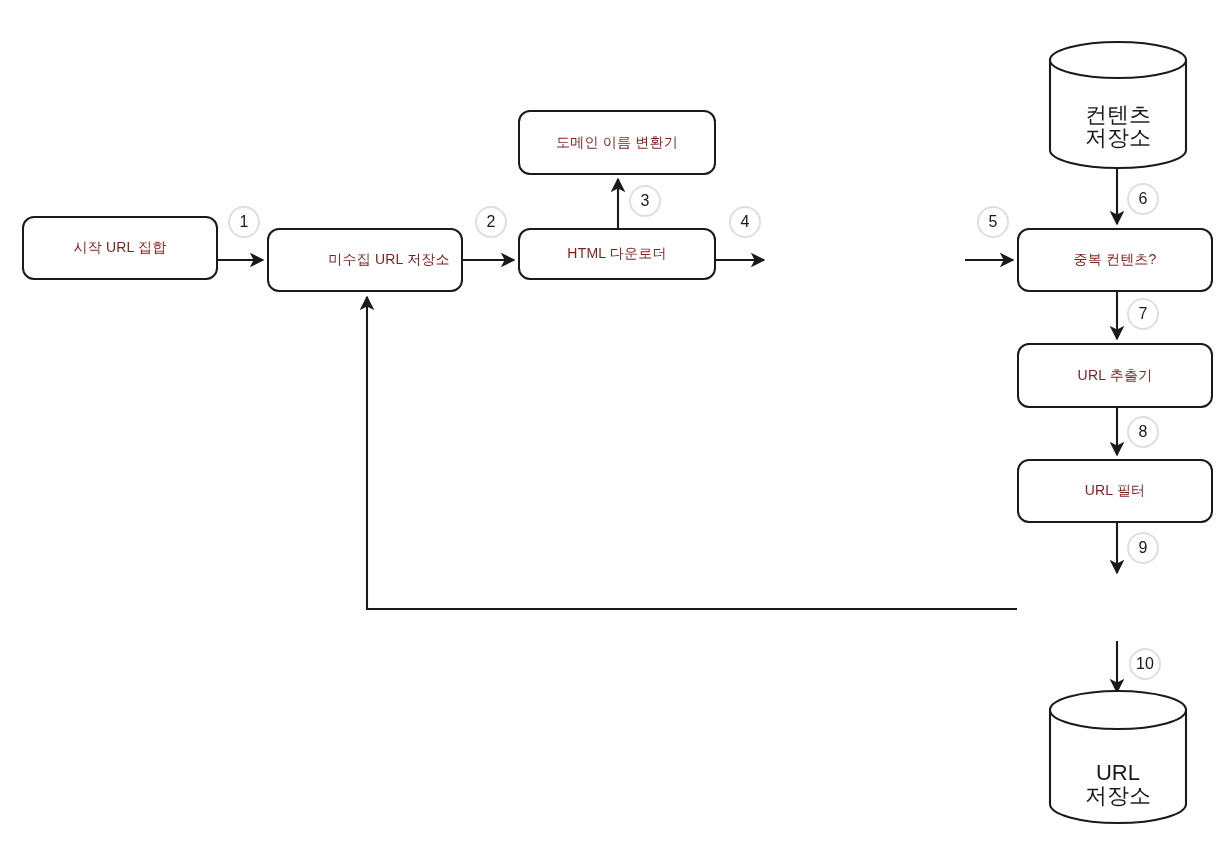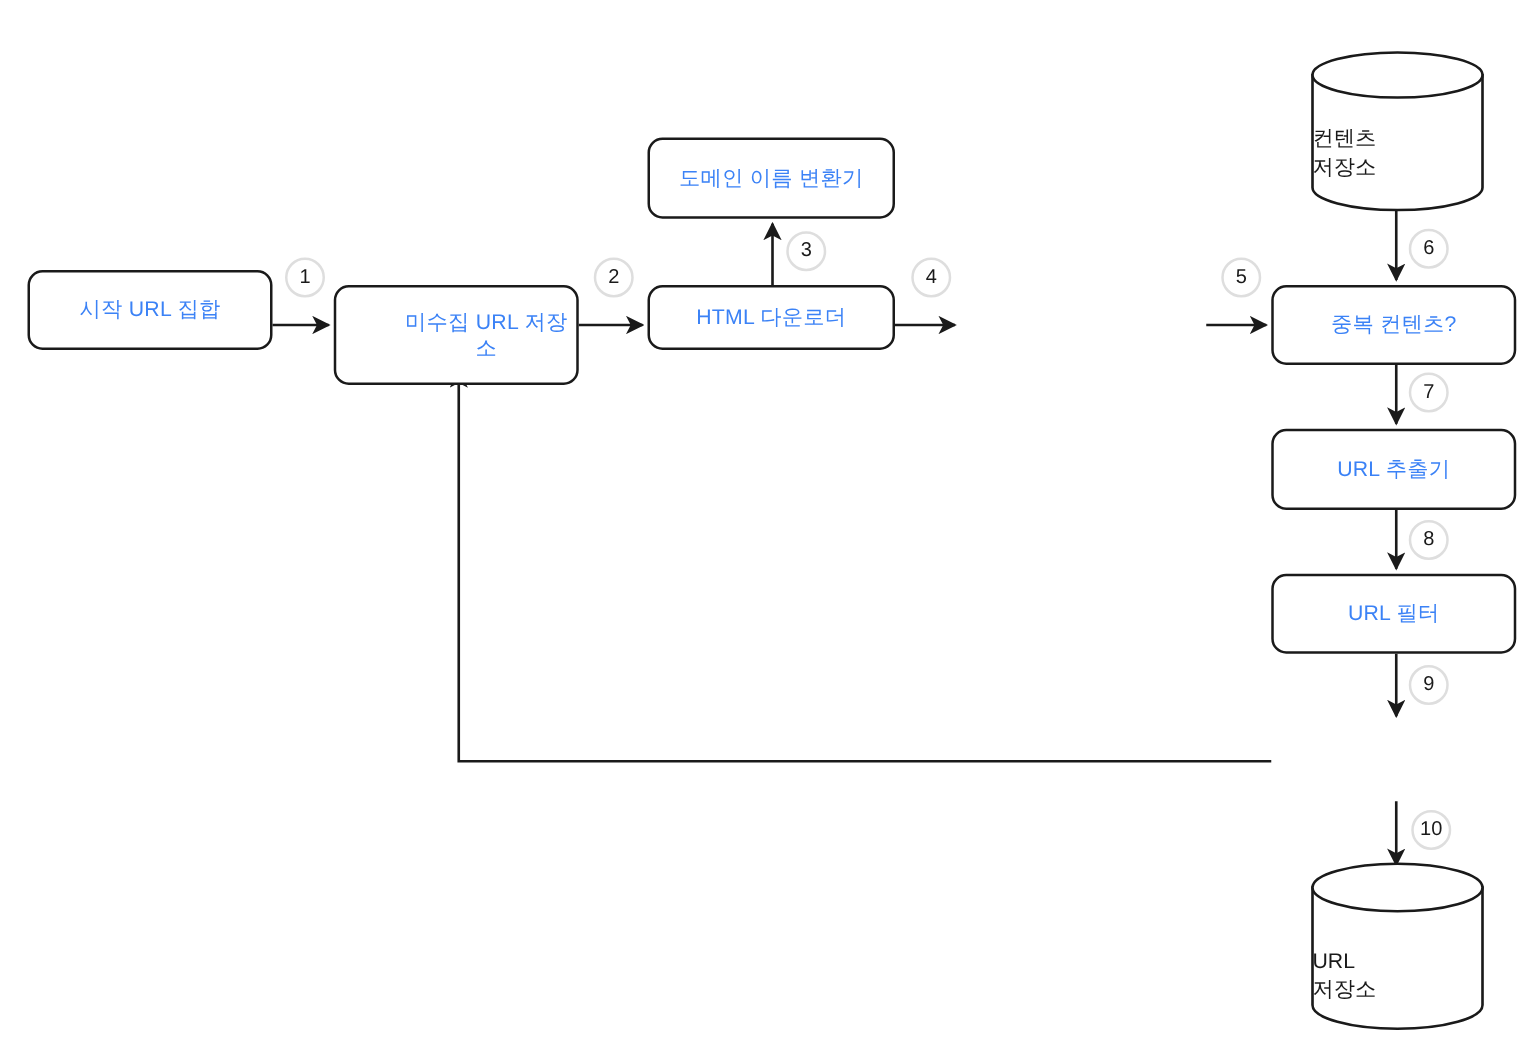--- a/index.html
+++ b/index.html
@@ -18,34 +18,35 @@
   .node {
     position: absolute;
     box-sizing: border-box;
     border: 2px solid #1a1a1a;
     border-radius: 12px;
     background: #ffffff;
     display: flex;
     align-items: center;
     justify-content: center;
     text-align: center;
-    color: #3b82f6;
-    font-size: 17px;
+    color: #7f1d1d;
+    font-size: 14px;
     line-height: 1.25;
     letter-spacing: 0.2px;
   }
   .cyl {
     position: absolute;
   }
   .cyl-label {
     position: absolute;
     left: 0;
     width: 100%;
+    text-align: center;
     color: #1a1a1a;
-    font-size: 17px;
+    font-size: 22px;
     line-height: 1.35;
     pointer-events: none;
   }
   .badge {
     position: absolute;
     width: 32px;
     height: 32px;
     box-sizing: border-box;
     border: 2px solid #dedede;
     border-radius: 50%;
@@ -106,21 +107,21 @@
       <ellipse cx="1118" cy="60" rx="68" ry="18"></ellipse>
     </g>
     <g fill="#ffffff" stroke="#1a1a1a" stroke-width="2.1">
       <path d="M 1050 710 L 1050 804 A 68 19 0 0 0 1186 804 L 1186 710 Z"></path>
       <ellipse cx="1118" cy="710" rx="68" ry="19"></ellipse>
     </g>
   </svg>
 
   <div class="node" style="left:22px; top:216px; width:196px; height:64px;">시작 URL 집합</div>
 
-  <div class="node" style="left:267px; top:228px; width:196px; height:80px;padding-left:48px;">미수집 URL 저장소</div>
+  <div class="node" style="left:267px; top:228px; width:196px; height:64px;padding-left:48px;">미수집 URL 저장소</div>
 
   <div class="node" style="left:518px; top:228px; width:198px; height:52px;text-align:right;">HTML 다운로더</div>
 
   <div class="node" style="left:518px; top:110px; width:198px; height:65px;">도메인 이름 변환기</div>
 
 
   <div class="node" style="left:1017px; top:228px; width:196px; height:64px;">중복 컨텐츠?</div>
 
   <div class="node" style="left:1017px; top:343px; width:196px; height:65px;">URL 추출기</div>
 

